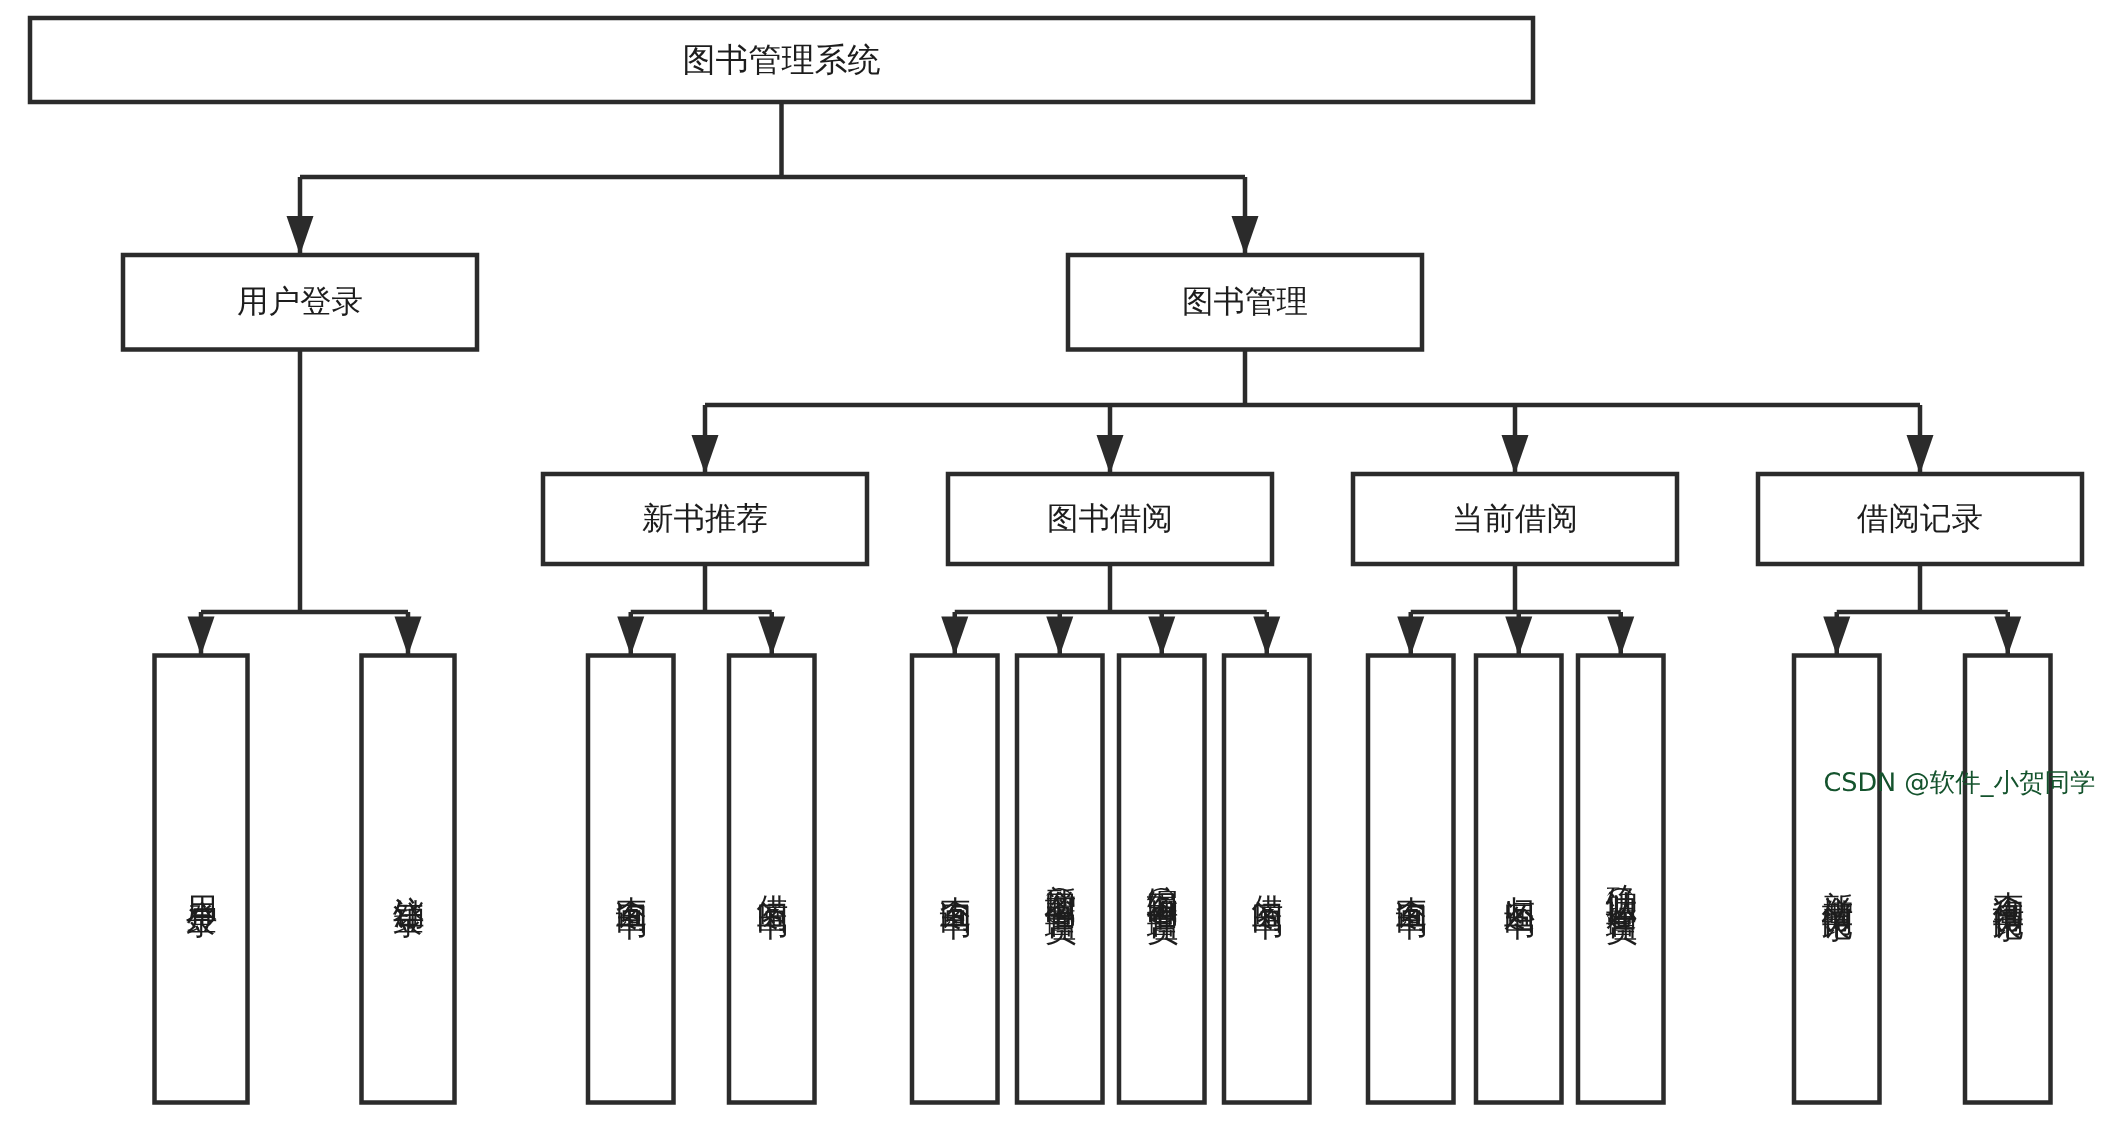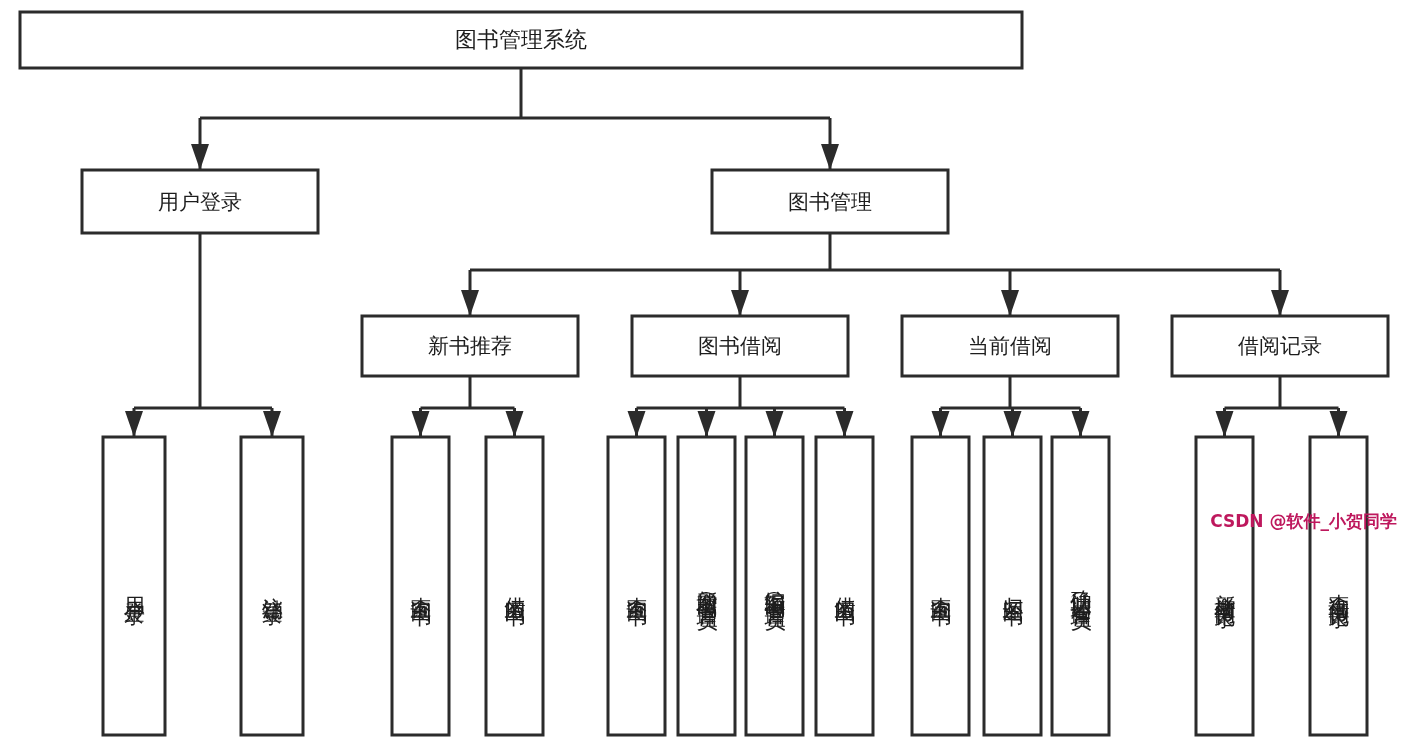--- a/index.html
+++ b/index.html
@@ -11,22 +11,22 @@
   .edge-line{stroke:#2b2b2b;stroke-width:3;fill:none;stroke-linecap:butt;}
   .arrow-head{fill:#2b2b2b;stroke:none;}
   .node-label{fill:#1d1d1d;font-family:"DejaVu Sans","Liberation Sans",sans-serif;
               font-size:21px;text-anchor:middle;dominant-baseline:middle;}
   .node-label.root{font-size:22px;}
   .vlabel{position:absolute;display:flex;align-items:center;justify-content:center;
           writing-mode:vertical-rl;text-orientation:upright;
           font-family:"DejaVu Sans","Liberation Sans",sans-serif;
           font-size:21px;color:#1d1d1d;letter-spacing:3px;line-height:1;
           white-space:nowrap;pointer-events:none;}
-  #watermark{position:absolute;right:8px;bottom:4px;font-size:17px;color:#be185d;
-             font-family:"DejaVu Sans","Liberation Sans",sans-serif;white-space:nowrap;font-weight:bold;}
+  #watermark{position:absolute;right:8px;bottom:4px;font-size:17px;color:#14532d;
+             font-family:"DejaVu Sans","Liberation Sans",sans-serif;white-space:nowrap;}
 </style>
 </head>
 <body>
 
 <div id="diagram-root">
 
   <svg id="tree-canvas" viewBox="0 0 1405 747">
     <g id="edge-layer">
         <line x1="521" y1="68" x2="521" y2="118" class="edge-line"></line>
         <line x1="200" y1="118" x2="830" y2="118" class="edge-line"></line>

